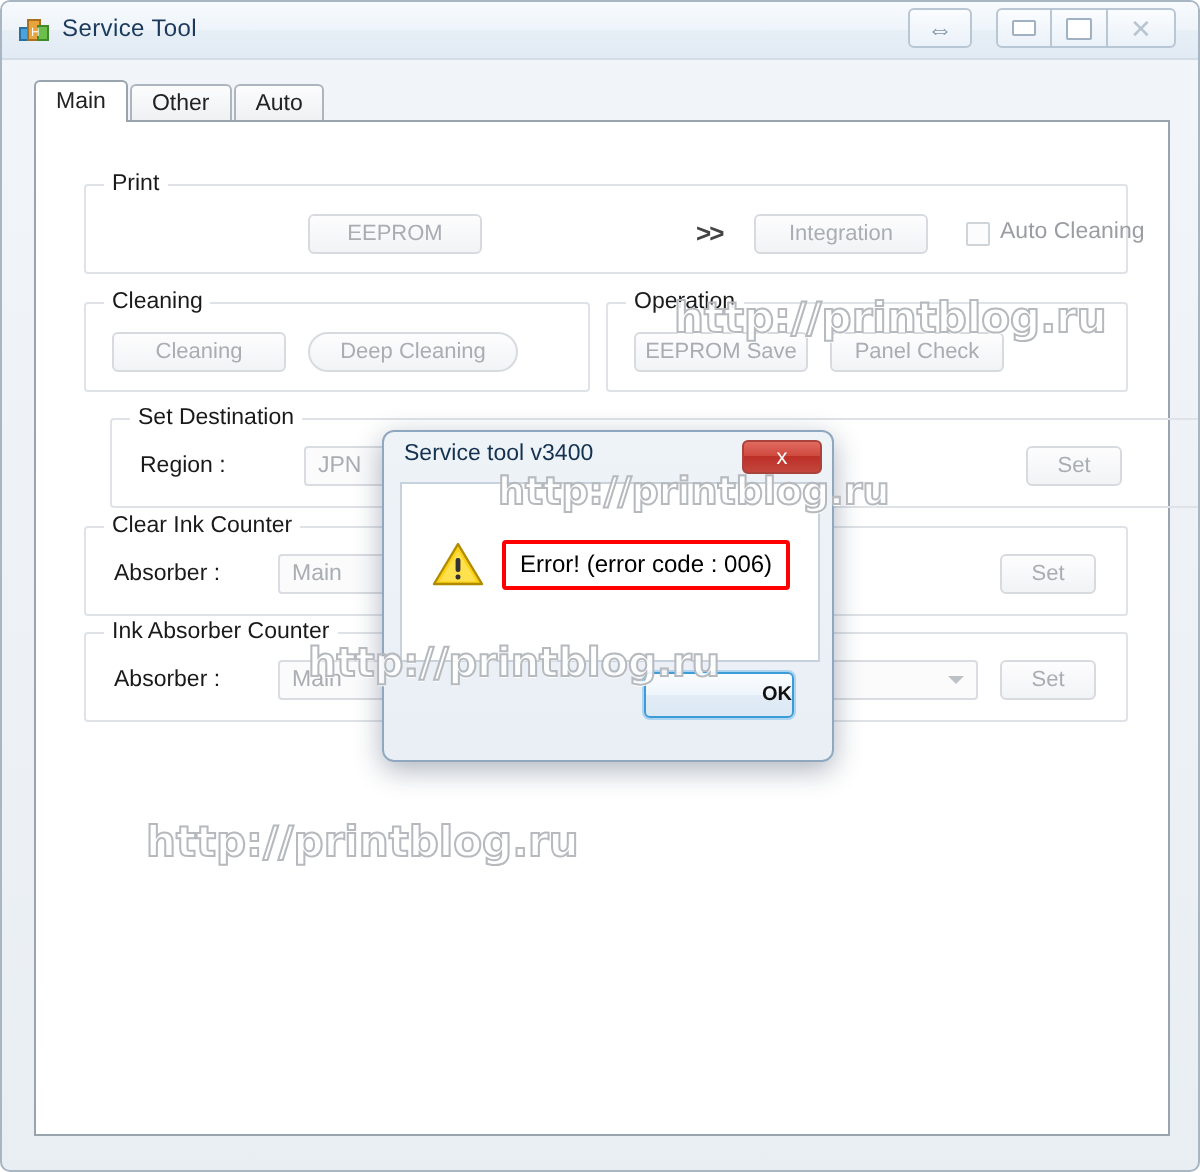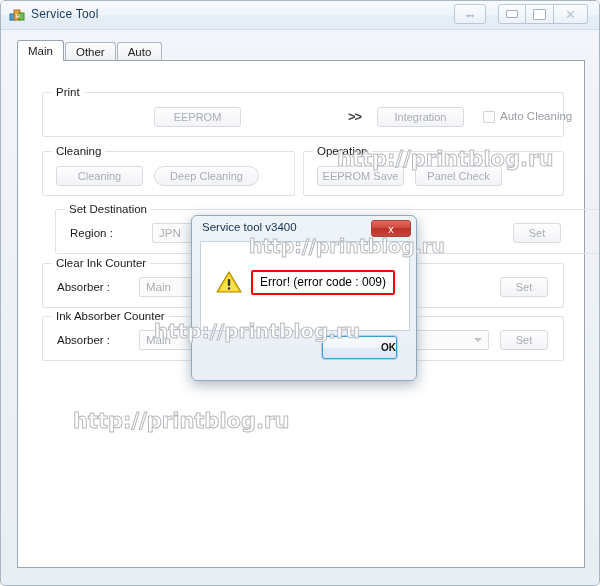--- a/index.html
+++ b/index.html
@@ -363,21 +363,21 @@
     <span class="warn-icon">
       <svg width="26" height="24" viewBox="0 0 26 24">
         <polygon points="13,2 25,22 1,22" fill="#fcd116" stroke="#b08a00" stroke-width="1.2" stroke-linejoin="round"></polygon>
         <polygon points="13,5.5 22.2,20.8 3.8,20.8" fill="#ffe04d" stroke="none"></polygon>
         <rect x="11.8" y="9" width="2.4" height="7" rx="1" fill="#333"></rect>
         <rect x="11.8" y="17.3" width="2.4" height="2.4" rx="1" fill="#333"></rect>
       </svg>
     </span>
 
     <div class="err-box">
-      <span>Error! (error code : 009)</span>
+      <span>Error! (error code : 006)</span>
     </div>
 
     <div class="ok-btn">
       <span>OK</span>
     </div>
   </div>
 
   <div class="wm wm2">http://printblog.ru</div>
   <div class="wm wm3">http://printblog.ru</div>
 

